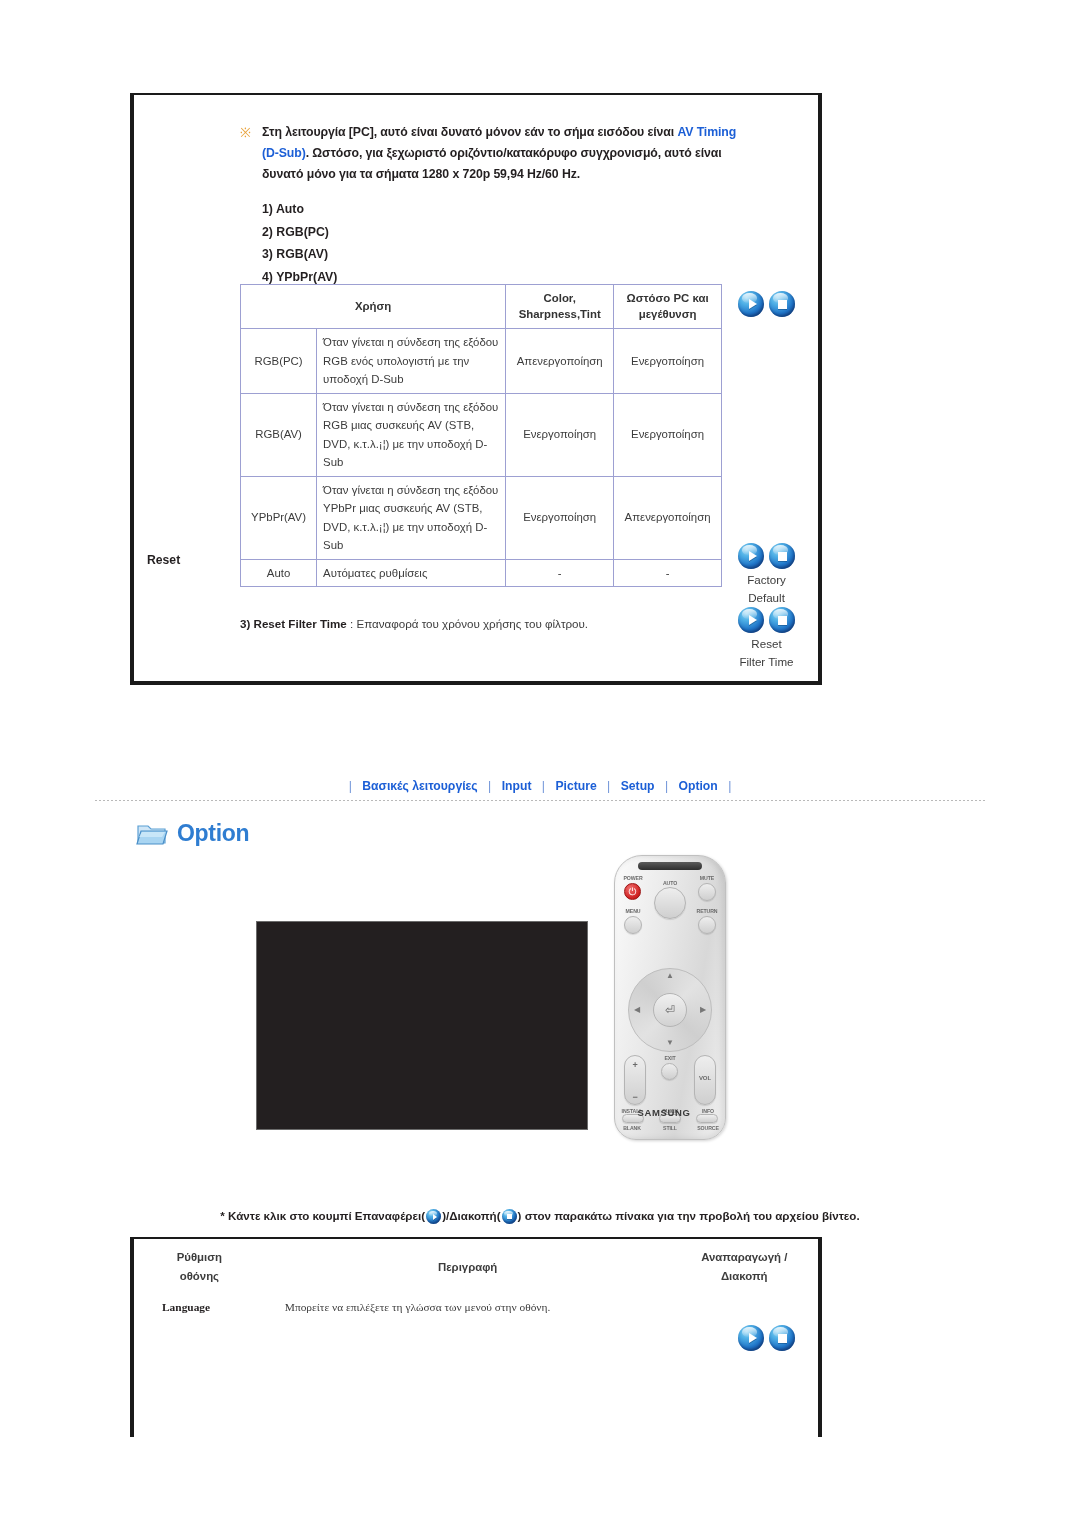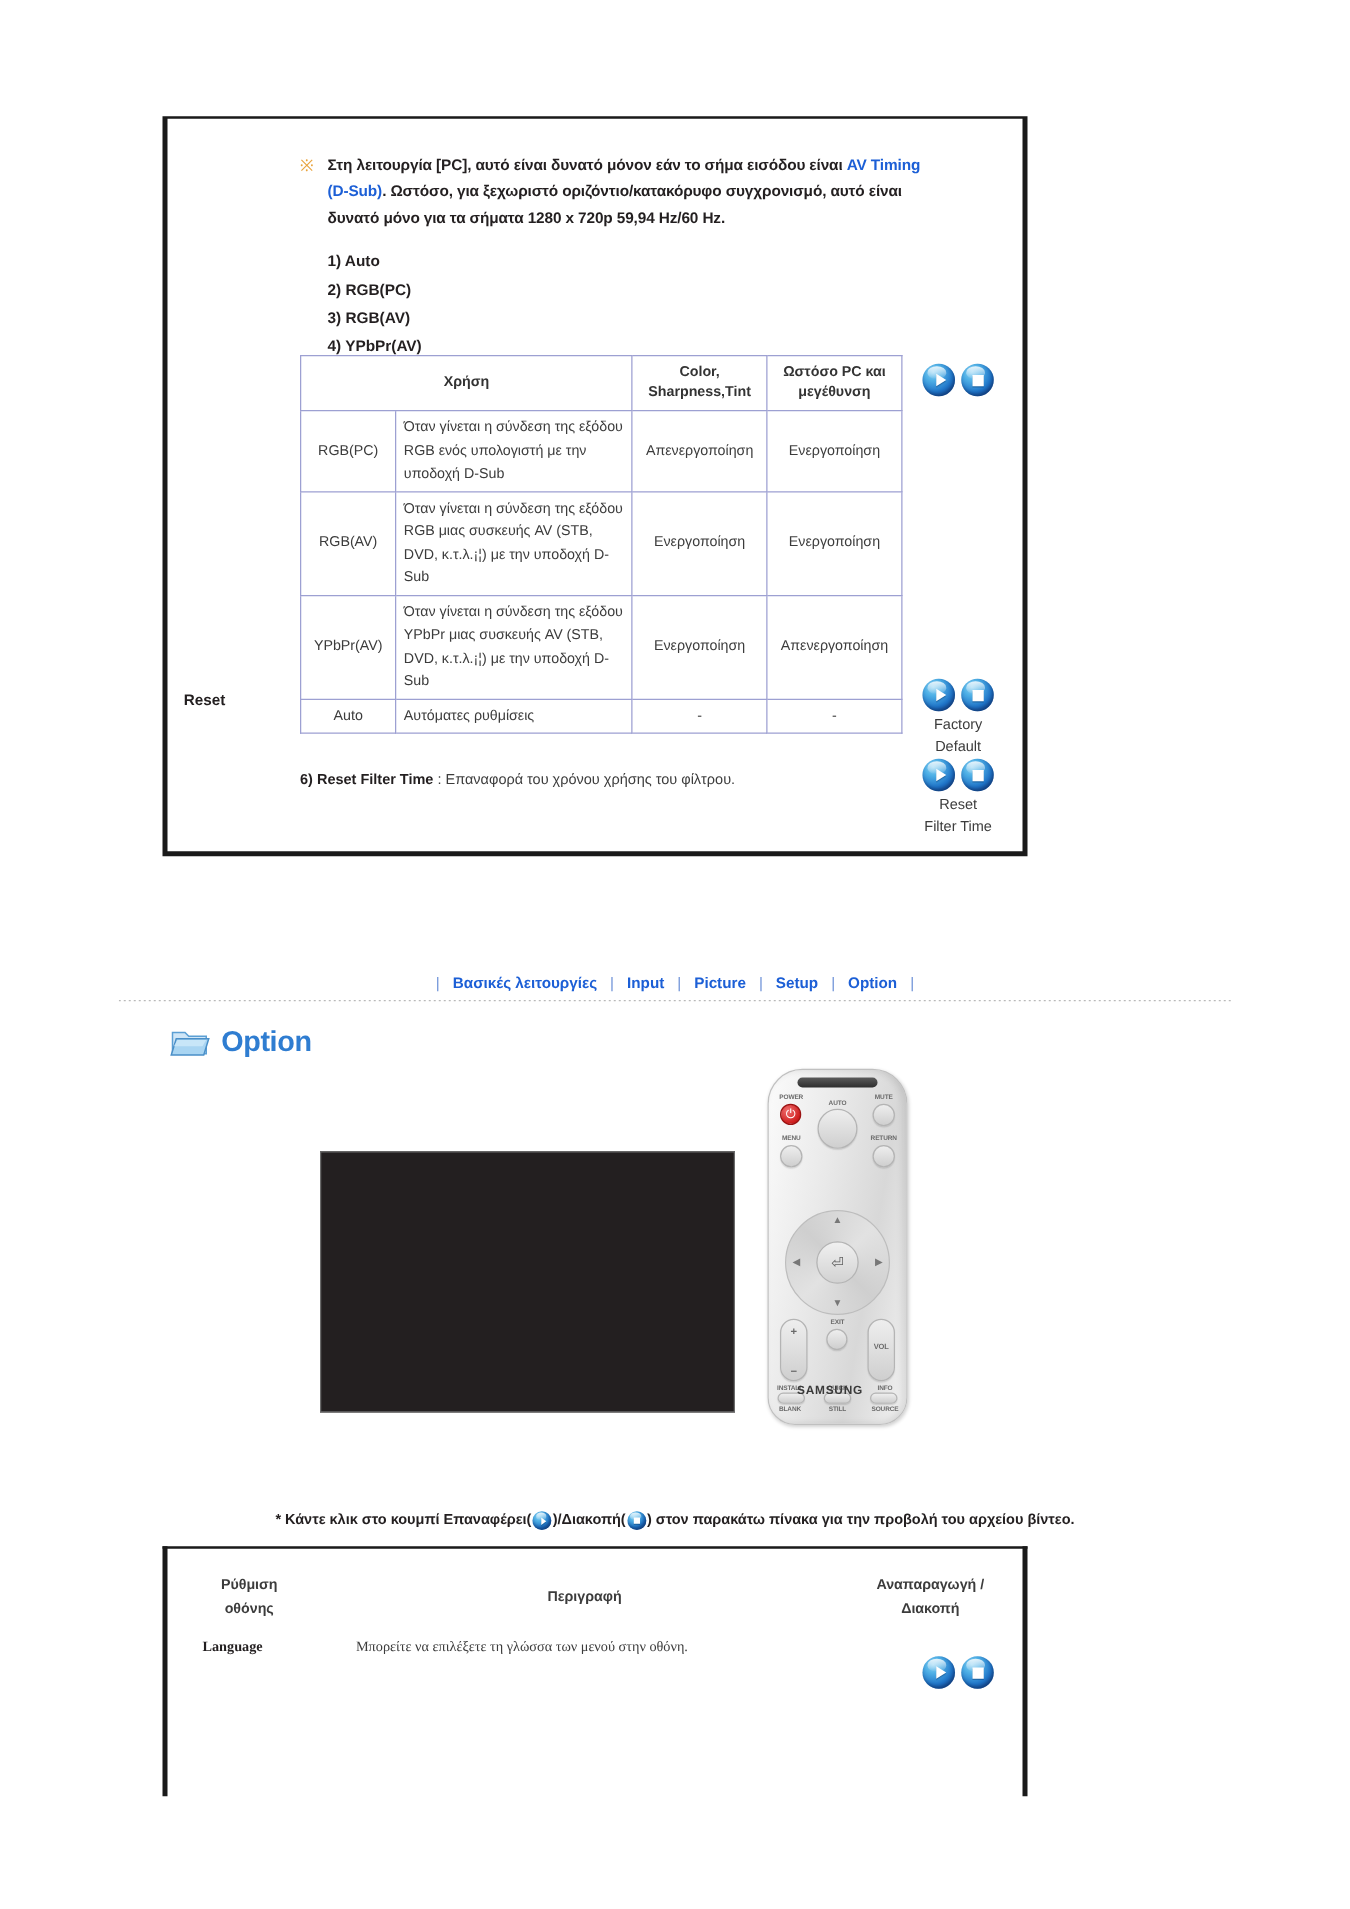--- a/index.html
+++ b/index.html
@@ -371,21 +371,20 @@
   .bottom-note .sphere.small { margin: 0 1px; }
 
   
   .btable {
     position: absolute;
     left: 0;
     top: 0;
     width: 684px;
     border-collapse: collapse;
     font-size: 11.4px;
-    margin-top: 11px;
   }
   .btable th {
     font-weight: bold;
     color: #3c3c3c;
     line-height: 19px;
     padding: 9px 4px;
     text-align: center;
   }
   .btable td {
     color: #3c3c3c;
@@ -478,21 +477,21 @@
           <span class="glyph">
             <span class="sq"></span>
           </span>
         </span>
     </div>
   </div>
 
   <div class="reset-label">Reset</div>
   <div class="reset-sub">
     <div>
-      <b>6) Reset Filter Time</b><span> : Επαναφορά του χρόνου χρήσης του φίλτρου.</span>
+      <b>3) Reset Filter Time</b><span> : Επαναφορά του χρόνου χρήσης του φίλτρου.</span>
     </div>
   </div>
 
   <div class="ctrl-block" style="left:604px; top:448px;">
     <div class="btn-pair">
       <span class="sphere">
           <span class="glyph">
             <span class="tri"></span>
           </span>
         </span>

